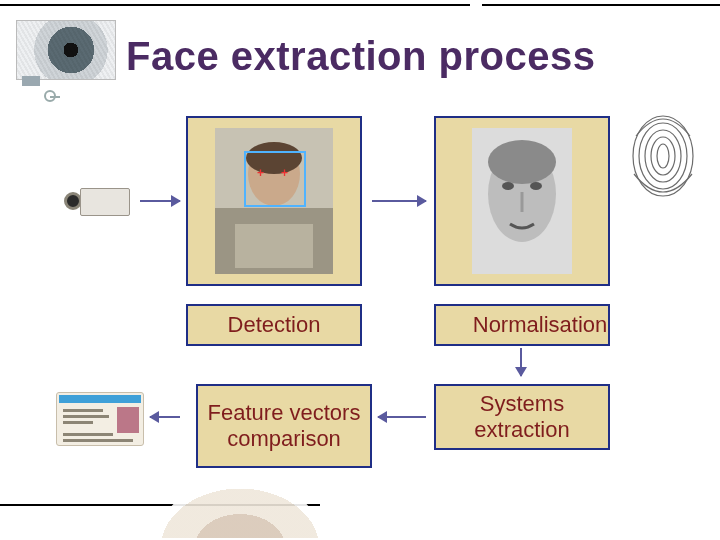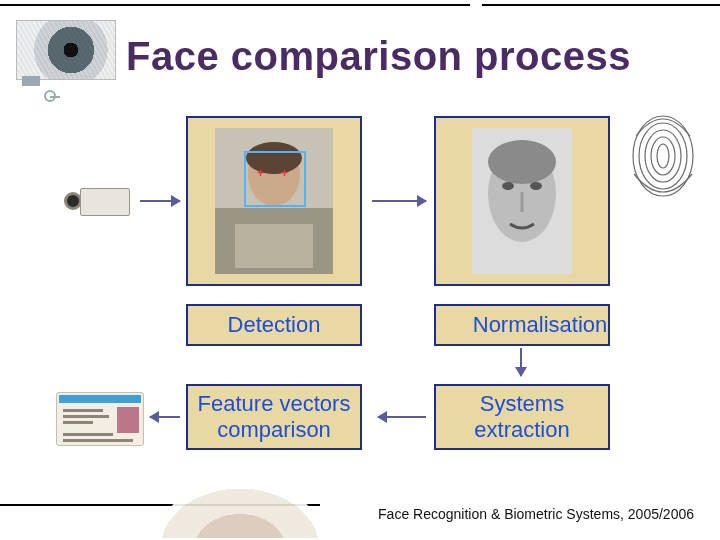--- a/index.html
+++ b/index.html
@@ -48,24 +48,24 @@
   .arrow-v { position:absolute; width:2px; background:#5a5a9e; }
   .arrow-v::after { content:""; position:absolute; left:-5px; bottom:-1px; border-top:10px solid #5a5a9e; border-left:6px solid transparent; border-right:6px solid transparent; }
 
   .a-cam   { top: 200px; left: 140px; width: 40px; }
   .a-det-norm { top: 200px; left: 372px; width: 54px; }
   .a-norm-ext { top: 348px; left: 520px; height: 28px; }
   .a-ext-cmp { top: 416px; left: 378px; width: 48px; }
   .a-cmp-id  { top: 416px; left: 150px; width: 30px; }
 
   
-  .lbl-box { position: absolute; background: #e8d9a4; border: 2px solid #1f2e86; display:flex; align-items:center; justify-content:center; text-align:center; font-size: 22px; font-family: Verdana, sans-serif; color:#1d4ed8; line-height:1.2; }
+  .lbl-box { position: absolute; background: #e8d9a4; border: 2px solid #1f2e86; display:flex; align-items:center; justify-content:center; text-align:center; font-size: 22px; font-family: Verdana, sans-serif; color:#7f1d1d; line-height:1.2; }
   .lbl-detection { top: 304px; left: 186px; width: 176px; height: 42px; }
   .lbl-normal    { top: 304px; left: 434px; width: 176px; height: 42px; padding-left: 36px; }
-  .lbl-cmp       { top: 384px; left: 186px; width: 176px; height: 66px; align-items: center; }
+  .lbl-cmp       { top: 384px; left: 196px; width: 176px; height: 84px; align-items: center; }
   .lbl-ext       { top: 384px; left: 434px; width: 176px; height: 66px; }
 
   
   .bullet { position:absolute; top: 90px; left: 44px; width:12px; height:12px; border:2px solid #9aa; border-radius:50%; }
   .bullet::after{content:""; position:absolute; left:4px; top:4px; width:10px; height:2px; background:#9aa;}
 
   
   .bottom-face { position:absolute; left:160px; bottom:2px; width:160px; height:50px; background: radial-gradient(ellipse at 50% 120%, #d8c7b6 0 40%, #efe7db 40% 70%, #fff 70% 100%); border-top-left-radius:60px; border-top-right-radius:60px; opacity:.9; }
   .bottom-line { position:absolute; left:0; bottom:34px; width:320px; height:2px; background:#000; }
 
@@ -76,21 +76,21 @@
 
 <div class="slide">
 
   <div class="topline-left"></div>
   <div class="topline-right"></div>
 
   <div class="eye"></div>
   <div class="eye-notch"></div>
   <div class="bullet"></div>
 
-  <h1 class="title">Face comparison process</h1>
+  <h1 class="title">Face extraction process</h1>
 
   <svg class="fprint" viewBox="0 0 74 94">
     <g fill="none" stroke="#6b6b6b" stroke-width="1.2">
       <ellipse cx="37" cy="50" rx="30" ry="40"></ellipse>
       <ellipse cx="37" cy="50" rx="24" ry="33"></ellipse>
       <ellipse cx="37" cy="50" rx="18" ry="26"></ellipse>
       <ellipse cx="37" cy="50" rx="12" ry="19"></ellipse>
       <ellipse cx="37" cy="50" rx="6" ry="12"></ellipse>
       <path d="M10 30 Q37 -4 64 30"></path>
       <path d="M8 68 Q37 104 66 68"></path>
@@ -159,14 +159,13 @@
     <div class="line" style="top:16px; width:40px;"></div>
     <div class="line" style="top:22px; width:46px;"></div>
     <div class="line" style="top:28px; width:30px;"></div>
     <div class="line" style="top:40px; width:50px;"></div>
     <div class="line" style="top:46px; width:70px;"></div>
   </div>
 
   <div class="bottom-line"></div>
   <div class="bottom-face"></div>
 
-  <div class="footer">Face Recognition &amp; Biometric Systems, 2005/2006</div>
 </div>
 
 </body></html>

